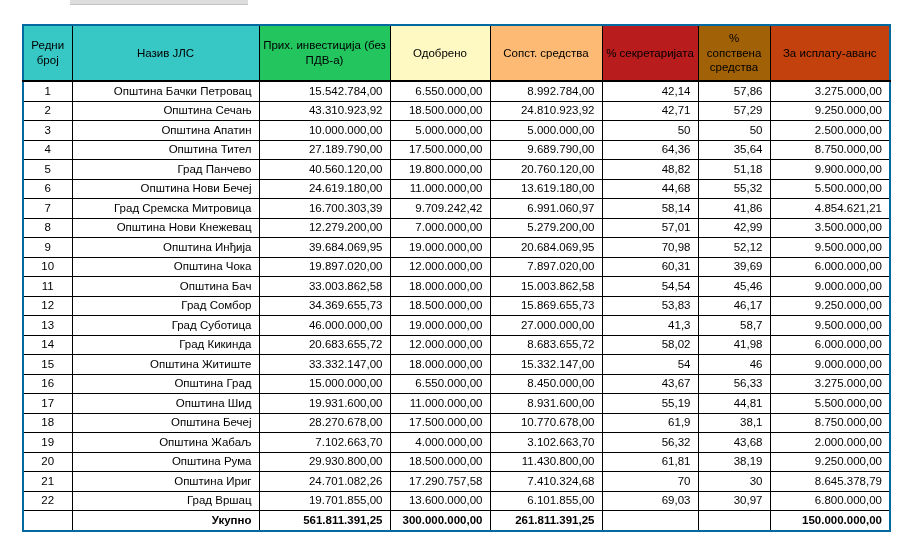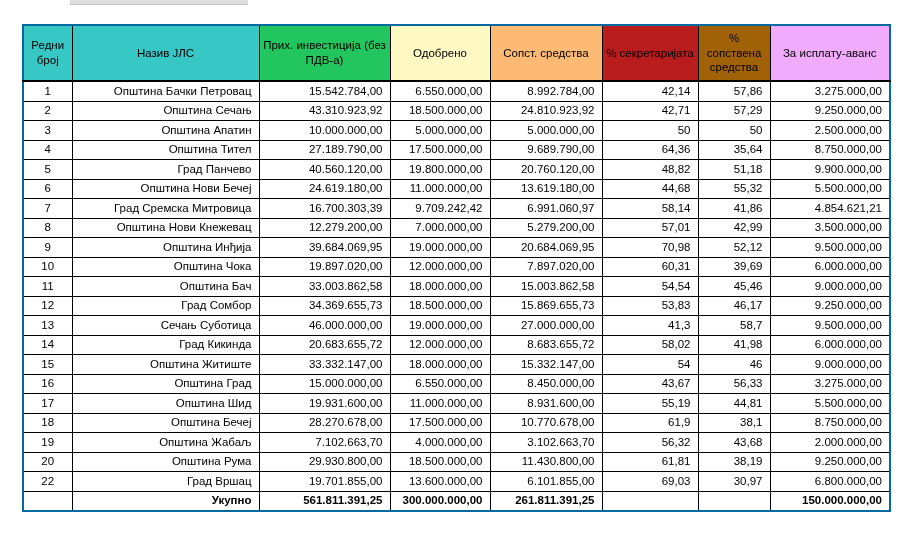--- a/index.html
+++ b/index.html
@@ -77,21 +77,21 @@
   </colgroup>
   <thead>
     <tr>
       <th style="background: rgb(55, 200, 198);">Редни број</th>
       <th style="background: rgb(55, 200, 198);">Назив ЈЛС</th>
       <th style="background: #22c55e;">Прих. инвестиција (без ПДВ-а)</th>
       <th style="background: #fef9c3;">Одобрено</th>
       <th style="background: #fdba74;">Сопст. средства</th>
       <th style="background: #b91c1c;">% секретаријата</th>
       <th style="background: #a16207;">% сопствена средства</th>
-      <th style="background: #f0abfc;">За исплату-аванс</th>
+      <th style="background: #c2410c;">За исплату-аванс</th>
     </tr>
   </thead>
   <tbody>
       <tr>
         <td class="c-center">1</td>
         <td class="c-left">Општина Бачки Петровац</td>
         <td class="c-right">15.542.784,00</td>
         <td class="c-right">6.550.000,00</td>
         <td class="c-right">8.992.784,00</td>
         <td class="c-right">42,14</td>
@@ -203,21 +203,21 @@
         <td class="c-left">Град Сомбор</td>
         <td class="c-right">34.369.655,73</td>
         <td class="c-right">18.500.000,00</td>
         <td class="c-right">15.869.655,73</td>
         <td class="c-right">53,83</td>
         <td class="c-right">46,17</td>
         <td class="c-right">9.250.000,00</td>
       </tr>
       <tr>
         <td class="c-center">13</td>
-        <td class="c-left">Сечањ Суботица</td>
+        <td class="c-left">Град Суботица</td>
         <td class="c-right">46.000.000,00</td>
         <td class="c-right">19.000.000,00</td>
         <td class="c-right">27.000.000,00</td>
         <td class="c-right">41,3</td>
         <td class="c-right">58,7</td>
         <td class="c-right">9.500.000,00</td>
       </tr>
       <tr>
         <td class="c-center">14</td>
         <td class="c-left">Град Кикинда</td>
@@ -280,20 +280,30 @@
       </tr>
       <tr>
         <td class="c-center">20</td>
         <td class="c-left">Општина Рума</td>
         <td class="c-right">29.930.800,00</td>
         <td class="c-right">18.500.000,00</td>
         <td class="c-right">11.430.800,00</td>
         <td class="c-right">61,81</td>
         <td class="c-right">38,19</td>
         <td class="c-right">9.250.000,00</td>
+      </tr>
+      <tr>
+        <td class="c-center">21</td>
+        <td class="c-left">Општина Ириг</td>
+        <td class="c-right">24.701.082,26</td>
+        <td class="c-right">17.290.757,58</td>
+        <td class="c-right">7.410.324,68</td>
+        <td class="c-right">70</td>
+        <td class="c-right">30</td>
+        <td class="c-right">8.645.378,79</td>
       </tr>
       <tr>
         <td class="c-center">22</td>
         <td class="c-left">Град Вршац</td>
         <td class="c-right">19.701.855,00</td>
         <td class="c-right">13.600.000,00</td>
         <td class="c-right">6.101.855,00</td>
         <td class="c-right">69,03</td>
         <td class="c-right">30,97</td>
         <td class="c-right">6.800.000,00</td>

